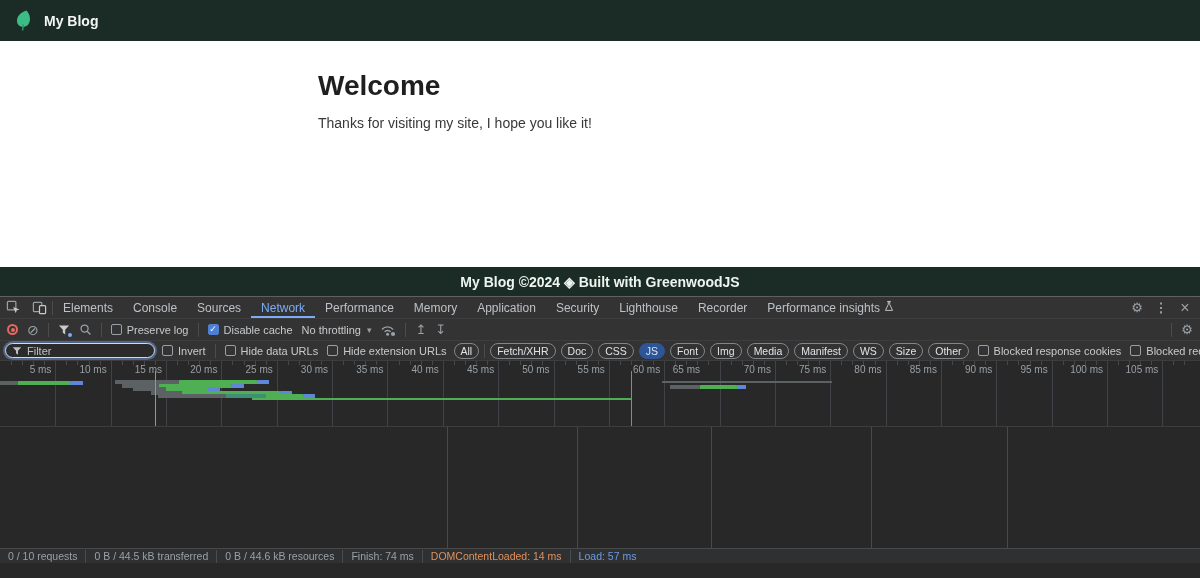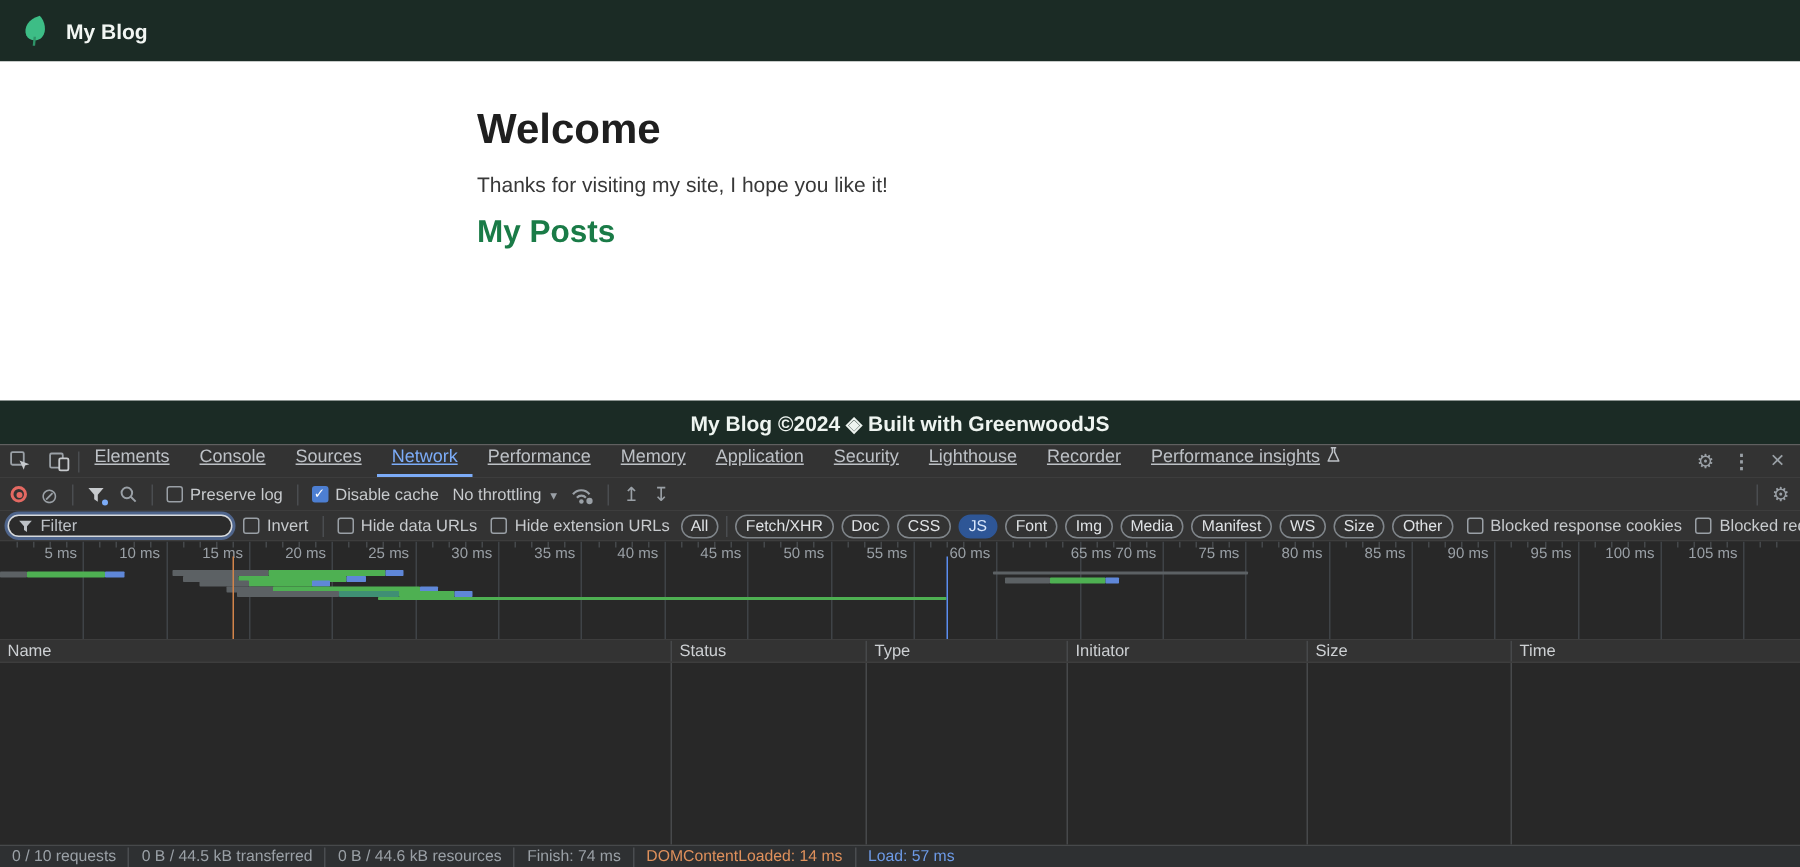--- a/index.html
+++ b/index.html
@@ -25,22 +25,22 @@
   .devtools { height: 282px; background: #282828; border-top: 1px solid #606060;
     font-family: "Liberation Sans", sans-serif; color: #c7cacd; }
   .vdiv { width: 1px; height: 14px; background: #4a4d50; flex: 0 0 1px; }
 
   .tabbar { height: 22px; background: #333; display: flex; align-items: stretch;
     border-bottom: 1px solid #3d3d3d; }
   .tabbar .icon-btn { display: flex; align-items: center; justify-content: center;
     width: 26px; cursor: pointer; }
   .tabbar .vdiv { align-self: center; }
   .tabstrip { display: flex; align-items: stretch; }
-  .tab { display: flex; align-items: flex-start; gap: 4px; padding: 0 10px; font-size: 12px;
-    color: #bdc1c6; cursor: pointer; white-space: nowrap; text-decoration: underline; }
+  .tab { display: flex; align-items: center; gap: 4px; padding: 0 10px; font-size: 12px;
+    color: #bdc1c6; cursor: pointer; white-space: nowrap; }
   .tab.active { color: var(--accent-blue,#7cacf8);
     box-shadow: inset 0 -2px 0 var(--accent-blue,#7cacf8); }
   .tab-right { margin-left: auto; display: flex; align-items: center; gap: 2px; padding-right: 4px; }
   .tab-right .icon-btn { width: 22px; }
   .glyph { color: #9aa0a6; }
 
   .toolbar { height: 22px; background: #333; display: flex; align-items: center;
     gap: 9px; padding: 0 7px; border-bottom: 1px solid #3d3d3d; }
   .rec { width: 11px; height: 11px; border-radius: 50%; border: 2px solid #e46962;
     position: relative; cursor: pointer; }
@@ -107,21 +107,20 @@
       <path d="M9.6 21.5 L10.2 15.5" stroke="#2e9468" stroke-width="1.6" fill="none"></path>
     </svg>
   </span>
   <span class="title">My Blog</span>
 </header>
 
 <main class="site-main">
   <div class="content">
     <h1>Welcome</h1>
     <p>Thanks for visiting my site, I hope you like it!</p>
-    <h2>My Posts</h2>
   </div>
 </main>
 
 <footer class="site-footer">
   <span>My Blog ©2024 ◈ Built with GreenwoodJS</span>
 </footer>
 
 <div class="devtools">
 
   <div class="tabbar">
@@ -354,21 +353,21 @@
       <div class="minortick" style="left: 630.99px;"></div>
       <div class="minortick" style="left: 642.06px;"></div>
       <div class="minortick" style="left: 653.13px;"></div>
       <div class="gridline" style="left: 664.2px;"></div>
       <span class="rlabel" style="left: 614.2px;">60 ms</span>
       <div class="minortick" style="left: 675.27px;"></div>
       <div class="minortick" style="left: 686.34px;"></div>
       <div class="minortick" style="left: 697.41px;"></div>
       <div class="minortick" style="left: 708.48px;"></div>
       <div class="gridline" style="left: 719.55px;"></div>
-      <span class="rlabel" style="left: 695px;">65 ms</span>
+      <span class="rlabel" style="left: 654px;">65 ms</span>
       <div class="minortick" style="left: 730.62px;"></div>
       <div class="minortick" style="left: 741.69px;"></div>
       <div class="minortick" style="left: 752.76px;"></div>
       <div class="minortick" style="left: 763.83px;"></div>
       <div class="gridline" style="left: 774.9px;"></div>
       <span class="rlabel" style="left: 724.9px;">70 ms</span>
       <div class="minortick" style="left: 785.97px;"></div>
       <div class="minortick" style="left: 797.04px;"></div>
       <div class="minortick" style="left: 808.11px;"></div>
       <div class="minortick" style="left: 819.18px;"></div>
@@ -433,28 +432,20 @@
       <div class="wseg" style="left: 303.318px; width: 12.177px; top: 33px; height: 4px; background: rgb(95, 135, 216);"></div>
       <div class="wseg" style="left: 252.396px; width: 378.594px; top: 37px; height: 2px; background: rgb(78, 176, 82);"></div>
       <div class="wseg" style="left: 661.986px; width: 170.478px; top: 20px; height: 2px; background: rgb(92, 97, 100);"></div>
       <div class="wseg" style="left: 669.735px; width: 29.889px; top: 24px; height: 4px; background: rgb(92, 97, 100);"></div>
       <div class="wseg" style="left: 699.624px; width: 37.638px; top: 24px; height: 4px; background: rgb(78, 176, 82);"></div>
       <div class="wseg" style="left: 737.262px; width: 8.856px; top: 24px; height: 4px; background: rgb(95, 135, 216);"></div>
       <div class="marker" style="left: 154.98px; background: rgb(210, 132, 74);"></div>
       <div class="marker" style="left: 630.99px; background: rgb(91, 141, 240);"></div>
     </div>
 
-  <div class="thead">
-      <div class="th" style="width: 448px;">Name</div>
-      <div class="th" style="width: 130px;">Status</div>
-      <div class="th" style="width: 134px;">Type</div>
-      <div class="th" style="width: 160px;">Initiator</div>
-      <div class="th" style="width: 136px;">Size</div>
-      <div class="th" style="width: 192px;">Time</div>
-    </div>
   <div class="tbody">
       <div class="coldiv" style="left: 447px;"></div>
       <div class="coldiv" style="left: 577px;"></div>
       <div class="coldiv" style="left: 711px;"></div>
       <div class="coldiv" style="left: 871px;"></div>
       <div class="coldiv" style="left: 1007px;"></div>
     </div>
 
   <div class="statusbar">
       <span>0 / 10 requests</span>

